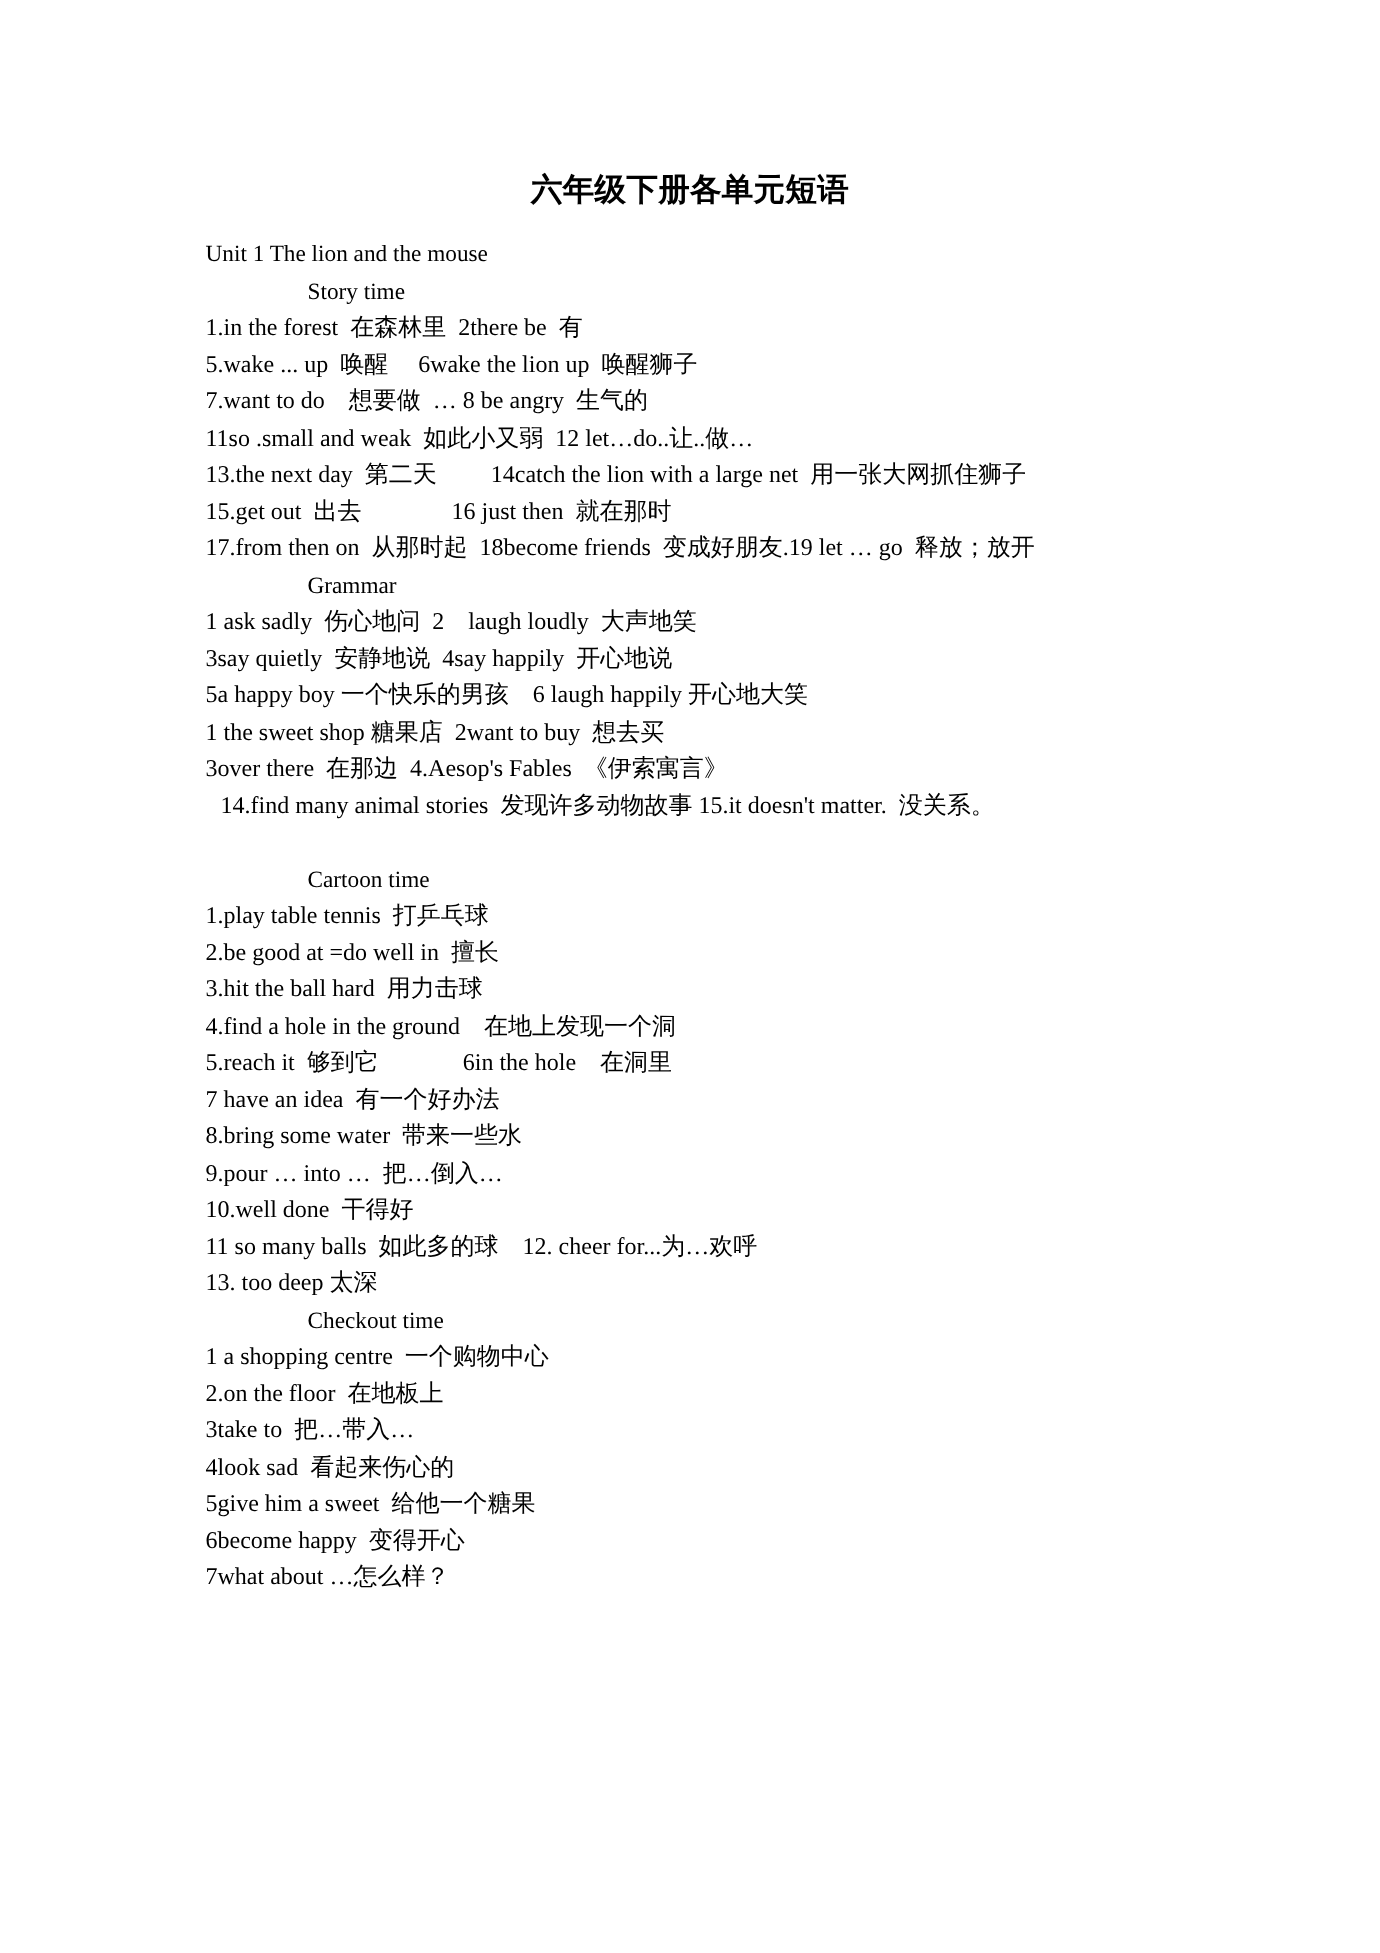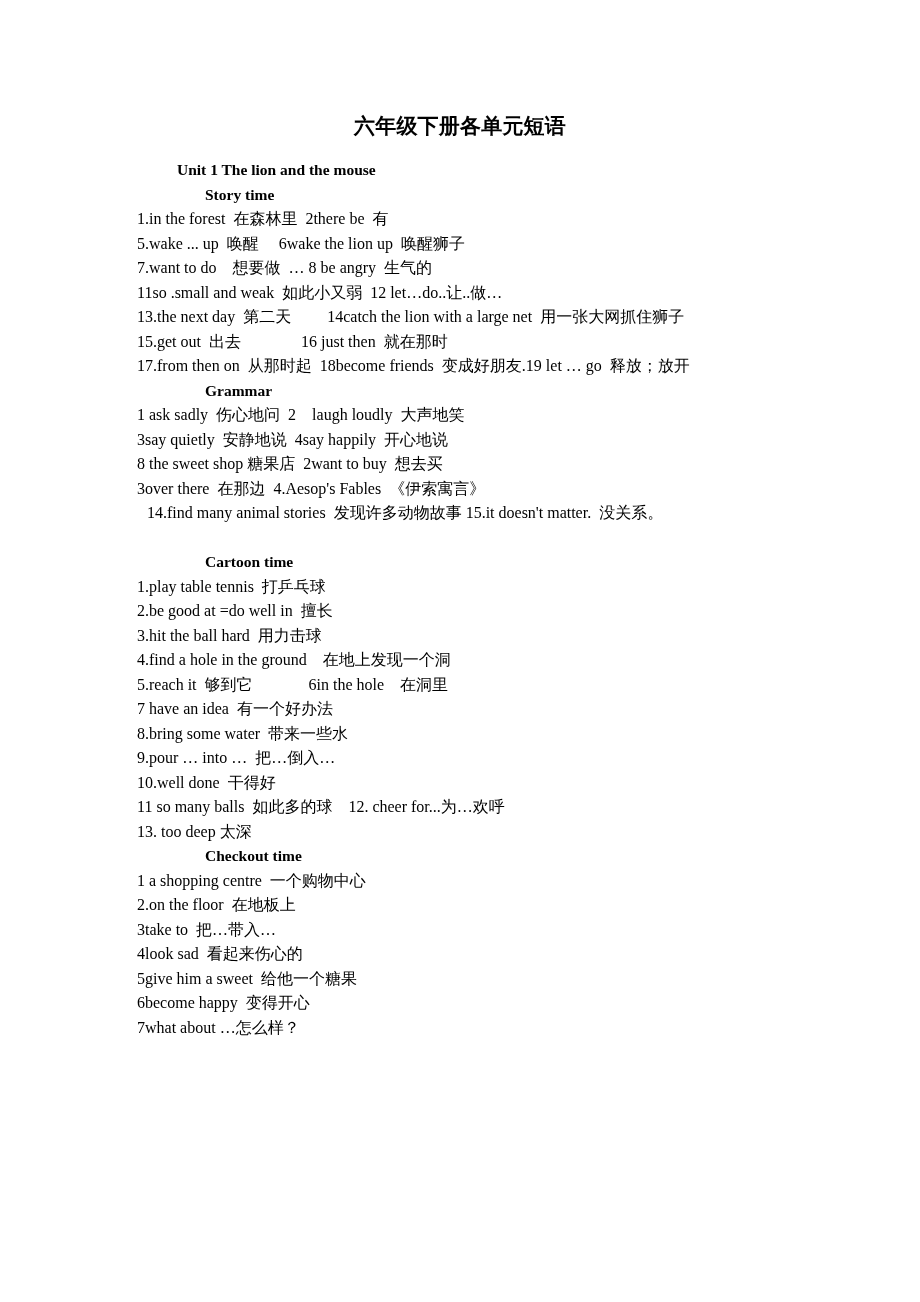--- a/index.html
+++ b/index.html
@@ -32,28 +32,27 @@
     padding-right: 0px;
     letter-spacing: 0.2px;
   }
   .body-block {
     padding-left: 137px;
     padding-right: 40px;
     padding-top: 19px;
   }
   .unit-heading {
     font-size: 15.5px;
-    font-weight: bold;
+    font-weight: normal;
     line-height: 24.5px;
     white-space: nowrap;
-    margin-left: 40px;
   }
   .section-heading {
     font-size: 15.5px;
-    font-weight: bold;
+    font-weight: normal;
     line-height: 24.5px;
     padding-left: 68px;
     white-space: nowrap;
   }
   .line {
     font-size: 16px;
     line-height: 24.5px;
     white-space: pre;
   }
   .line.ind {
@@ -81,22 +80,23 @@
     <div class="line">5.wake ... up  唤醒     6wake the lion up  唤醒狮子</div>
     <div class="line">7.want to do    想要做  … 8 be angry  生气的</div>
     <div class="line">11so .small and weak  如此小又弱  12 let…do..让..做…</div>
     <div class="line">13.the next day  第二天         14catch the lion with a large net  用一张大网抓住狮子</div>
     <div class="line">15.get out  出去               16 just then  就在那时</div>
     <div class="line">17.from then on  从那时起  18become friends  变成好朋友.19 let … go  释放；放开</div>
 
     <div class="section-heading">Grammar</div>
     <div class="line">1 ask sadly  伤心地问  2    laugh loudly  大声地笑</div>
     <div class="line">3say quietly  安静地说  4say happily  开心地说</div>
+    <div class="line">5a happy boy 一个快乐的男孩    6 laugh happily 开心地大笑</div>
 
-    <div class="line">8 the sweet shop 糖果店  2want to buy  想去买</div>
+    <div class="line">1 the sweet shop 糖果店  2want to buy  想去买</div>
     <div class="line">3over there  在那边  4.Aesop's Fables  《伊索寓言》</div>
     <div class="line ind">14.find many animal stories  发现许多动物故事 15.it doesn't matter.  没关系。</div>
 
     <div class="spacer"></div>
 
     <div class="section-heading">Cartoon time</div>
     <div class="line">1.play table tennis  打乒乓球</div>
     <div class="line">2.be good at =do well in  擅长</div>
     <div class="line">3.hit the ball hard  用力击球</div>
     <div class="line">4.find a hole in the ground    在地上发现一个洞</div>

